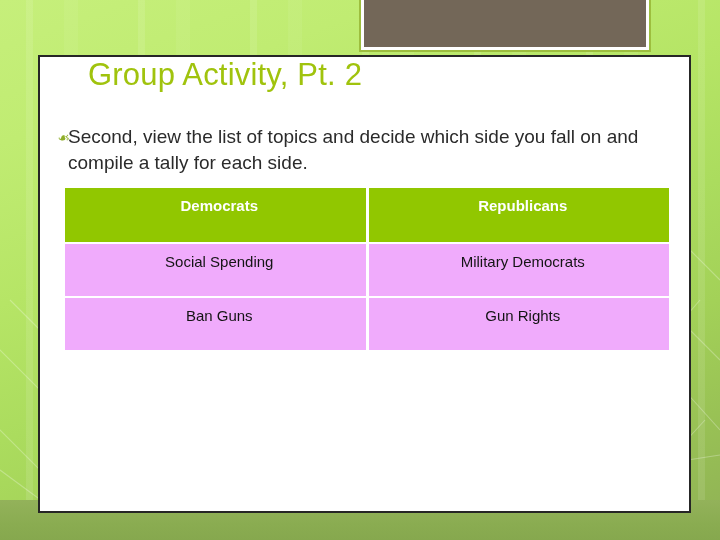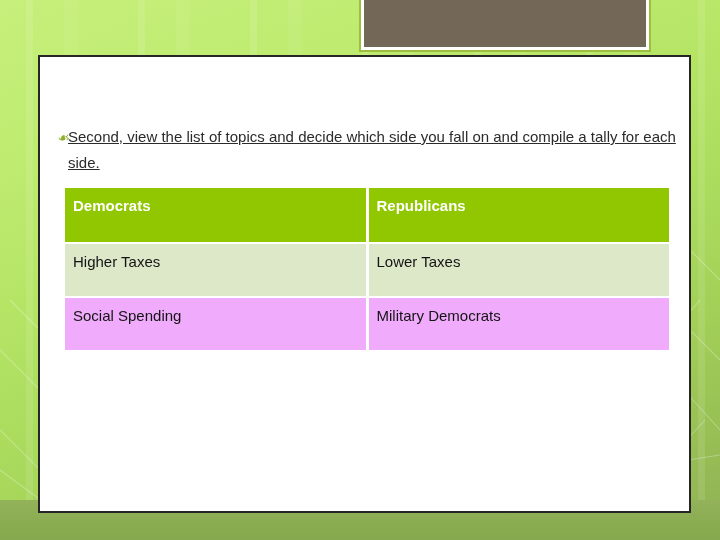--- a/index.html
+++ b/index.html
@@ -119,45 +119,44 @@
     flex: 0 0 auto;
     width: 22px;
     margin-top: 6px;
     color: #8fae2a;
     font-size: 15px;
     line-height: 1;
     transform: scaleX(-1);
   }
   .bullet-text {
     flex: 1 1 auto;
-    font-size: 15px;
+    font-size: 19px;
     line-height: 26px;
     color: #2b2b2b;
     margin-left: -2px;
-    text-decoration: underline;
   }
 
   
   .tbl {
     position: absolute;
     left: 62px;
     top: 186px;
     width: 610px;
     border-collapse: separate;
     border-spacing: 3px 2px;
     z-index: 5;
     table-layout: fixed;
   }
   .tbl td, .tbl th {
     box-sizing: border-box;
     width: 50%;
     height: 52px;
     padding: 9px 0 0 8px;
     vertical-align: top;
-    text-align: left;
+    text-align: center;
     font-weight: normal;
   }
   .tbl thead th {
     background: #91c700;
     color: #ffffff;
     font-weight: bold;
     font-size: 15px;
     height: 54px;
   }
   .tbl tbody td {
@@ -195,38 +194,39 @@
       <path d="M610 470 L700 540"></path>
     </g>
   </svg>
 
   <div class="bg-bottomband"></div>
 
   <div class="deco-block"></div>
 
   <div class="panel"></div>
 
+  <div class="slide-title">Group Activity, Pt. 2</div>
 
   <div class="bullet-row">
     <span class="bullet-mark">❧</span>
     <span class="bullet-text">Second, view the list of topics and decide which side you fall on and compile a tally for each side.</span>
   </div>
 
   <table class="tbl">
     <thead>
       <tr>
         <th>Democrats</th>
         <th>Republicans</th>
       </tr>
     </thead>
     <tbody>
-      <tr class="odd">
-        <td>Higher Taxes</td>
-        <td>Lower Taxes</td>
-      </tr>
       <tr class="even">
         <td>Social Spending</td>
         <td>Military Democrats</td>
       </tr>
+      <tr class="even">
+        <td>Ban Guns</td>
+        <td>Gun Rights</td>
+      </tr>
     </tbody>
   </table>
 
 </div>
 
 </body></html>

